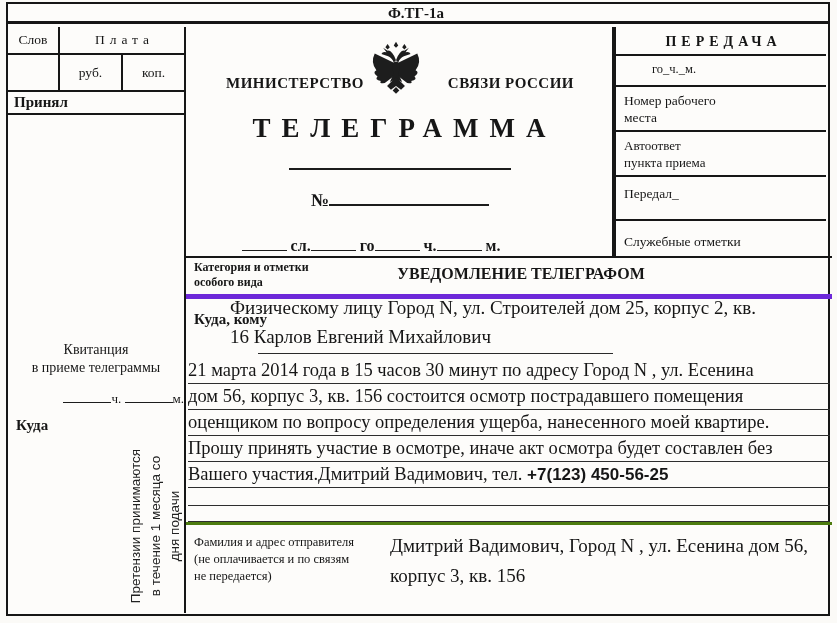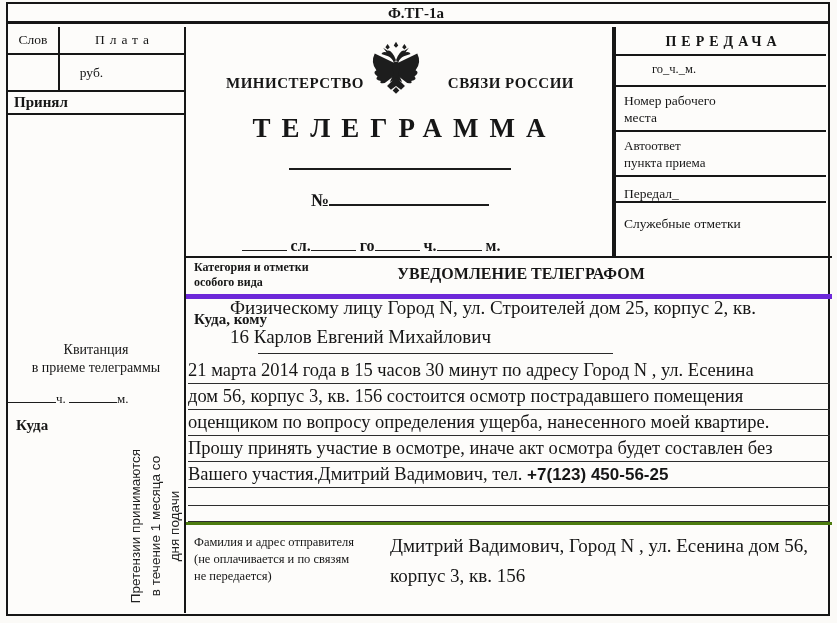--- a/index.html
+++ b/index.html
@@ -20,21 +20,21 @@
   
   .left-col { left:0; top:23px; width:178px; height:586px; border-right:2.5px solid #161616; }
   .lrow { display:flex; border-bottom:2px solid #161616; }
   .lcell { border-right:2px solid #161616; display:flex; align-items:center; justify-content:center;
            font-size:13.5px; }
   .lcell:last-child { border-right:none; }
   .r1 { height:28px; } .r2 { height:37px; }
   .prinyal { height:23px; border-bottom:2px solid #161616; font-weight:bold; font-size:15px;
              padding:2px 0 0 6px; }
   .receipt { left:0; top:314px; width:100%; text-align:center; font-size:14px; line-height:18px; white-space:pre-line; }
-  .time-line { left:0; top:362px; width:100%; text-align:left; font-size:13px; }
+  .time-line { left:0; top:362px; width:100%; text-align:right; font-size:13px; }
   .kuda-left { left:8px; top:390px; font-weight:bold; font-size:15px; }
   .claims { left:147px; top:499px; width:176px; text-align:center;
             transform:translate(-50%,-50%) rotate(-90deg);
             font-family:"Liberation Sans", sans-serif; font-size:13.5px; line-height:19.5px;
             color:#222; white-space:pre-line; }
 
   
   .center-col { left:178px; top:23px; width:428px; height:229px; border-right:2px solid #161616; }
   .ministry-left  { left:40px; top:48px; font-weight:bold; font-size:15px; letter-spacing:0.5px; }
   .ministry-right { right:38px; top:48px; font-weight:bold; font-size:15px; letter-spacing:0.5px; }
@@ -51,21 +51,21 @@
   
   .right-col { left:606px; top:23px; width:212px; height:229px; border-left:2.5px solid #161616;
                display:flex; flex-direction:column; }
   .rrow { border-bottom:2px solid #161616; font-size:13.5px; padding:5px 8px 0 8px; white-space:pre-line; line-height:17px; }
   .rrow:last-child { border-bottom:none; }
   .peredacha { height:29px; text-align:center; font-weight:bold; font-size:14px;
                letter-spacing:5px; text-indent:5px; padding-top:6px; }
   .r-time { height:31px; font-size:12.5px;padding-left:36px; }
   .r-place { height:45px; }
   .r-auto { height:45px; font-size:13px; }
-  .r-peredal { height:26px; padding-top:8px; }
+  .r-peredal { height:44px; padding-top:8px; }
   .r-sluzh { flex:1; padding-top:12px; }
 
   
   .cat-row { left:178px; top:252px; width:646px; height:43px;
              border-top:2.5px solid #161616; border-bottom:5px solid #6d28d9; }
   .cat-label { left:8px; top:2px; font-weight:bold; font-size:12px; line-height:14.5px; white-space:pre-line; }
   .notice { left:335px; top:7px; transform:translateX(-50%); font-weight:bold; font-size:16px; white-space:nowrap; }
 
   
   .kuda-row { left:178px; top:287px; width:646px; height:67px; }
@@ -95,20 +95,21 @@
   <div class="abs strip">Ф.ТГ-1а</div>
 
   <div class="abs left-col">
     <div class="lrow r1">
       <div class="lcell" style="width:52px;">Слов</div>
       <div class="lcell sp5" style="flex:1;">Плата</div>
     </div>
     <div class="lrow r2">
       <div class="lcell" style="width:52px;"></div>
       <div class="lcell" style="width:63px;">руб.</div>
+      <div class="lcell" style="flex:1;">коп.</div>
     </div>
     <div class="prinyal">Принял</div>
 
     <div class="abs receipt">Квитанция
 в приеме телеграммы</div>
     <div class="abs time-line">
       <span class="bl" style="width:48px; border-bottom-width:1.5px;"></span><span>ч.</span>
       <span class="bl" style="width:48px; border-bottom-width:1.5px;"></span><span>м.</span>
     </div>
     <div class="abs kuda-left">Куда</div>

